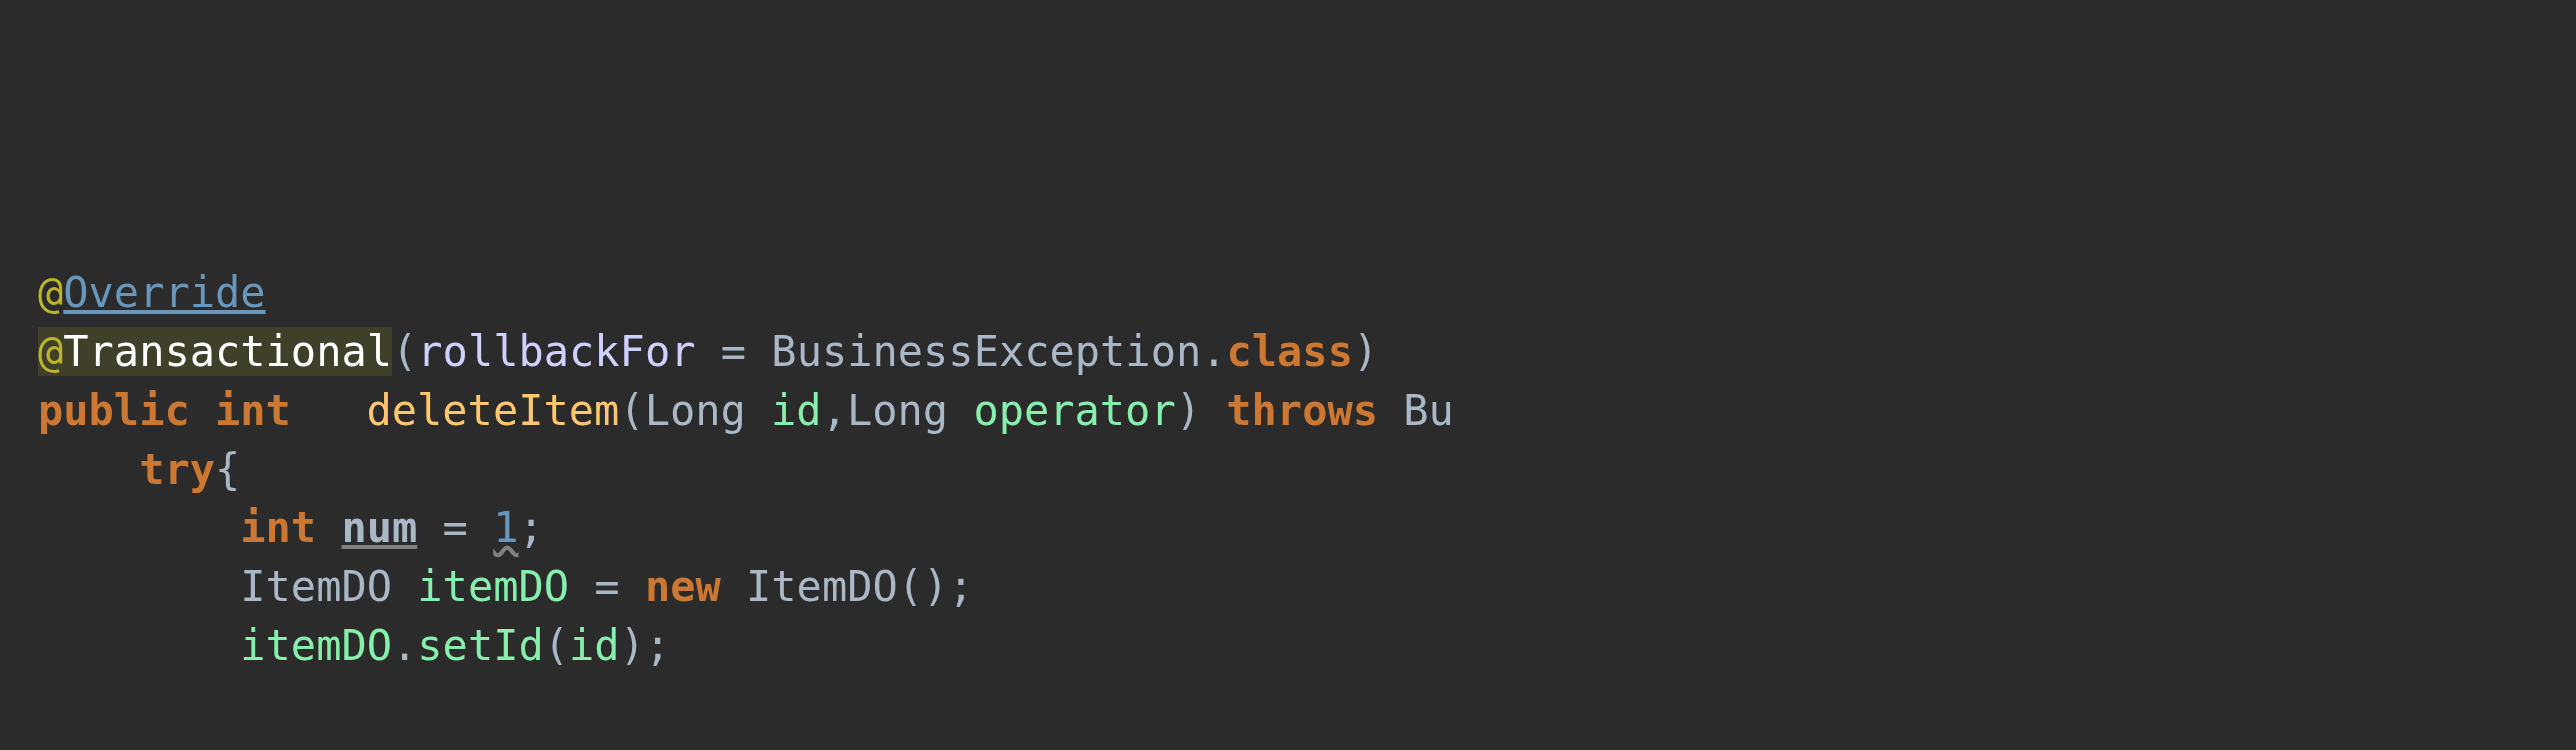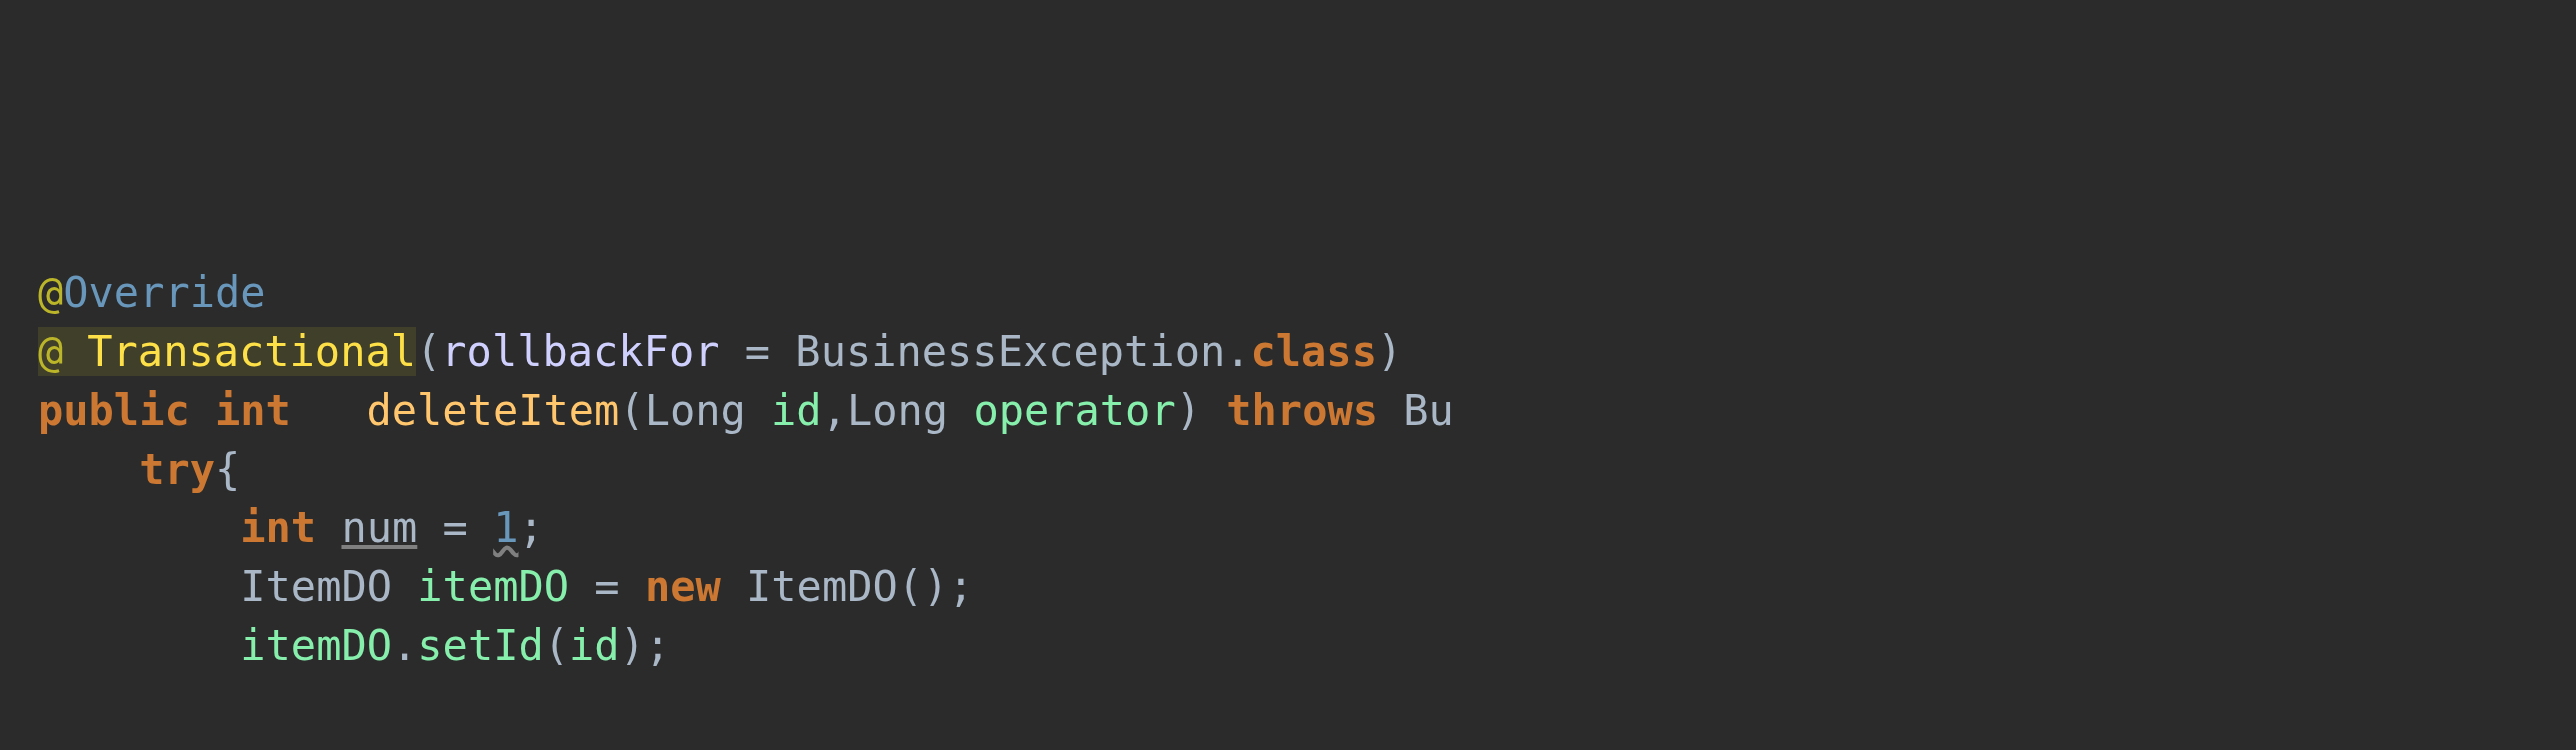--- a/index.html
+++ b/index.html
@@ -20,24 +20,24 @@
     height: 750px;
   }
   .code-line {
     display: block;
   }
   .at-sign {
     color: #bbb529;
   }
   .annotation-override {
     color: #6897bb;
+    text-decoration: underline;
   }
   .annotation-name {
-    color: #fde047;
-    margin-left: 24px;
+    color: #ffffff;
   }
   .annotation-highlighted {
     background: rgba(187, 181, 41, 0.15);
   }
   .attr-name {
     color: #d0d0ff;
     text-align: center;
   }
   .class-ref {
     color: #a9b7c6;
@@ -60,20 +60,21 @@
   .punct {
     color: #a9b7c6;
   }
   .number {
     color: #6897bb;
   }
   .var-underline {
     text-decoration: underline;
     text-decoration-color: #808080;
     text-decoration-style: solid;
+    font-weight: bold;
   }
   .squiggle {
     text-decoration: underline;
     text-decoration-style: wavy;
     text-decoration-color: #808080;
   }
 </style>
 </head>
 <body>
 

